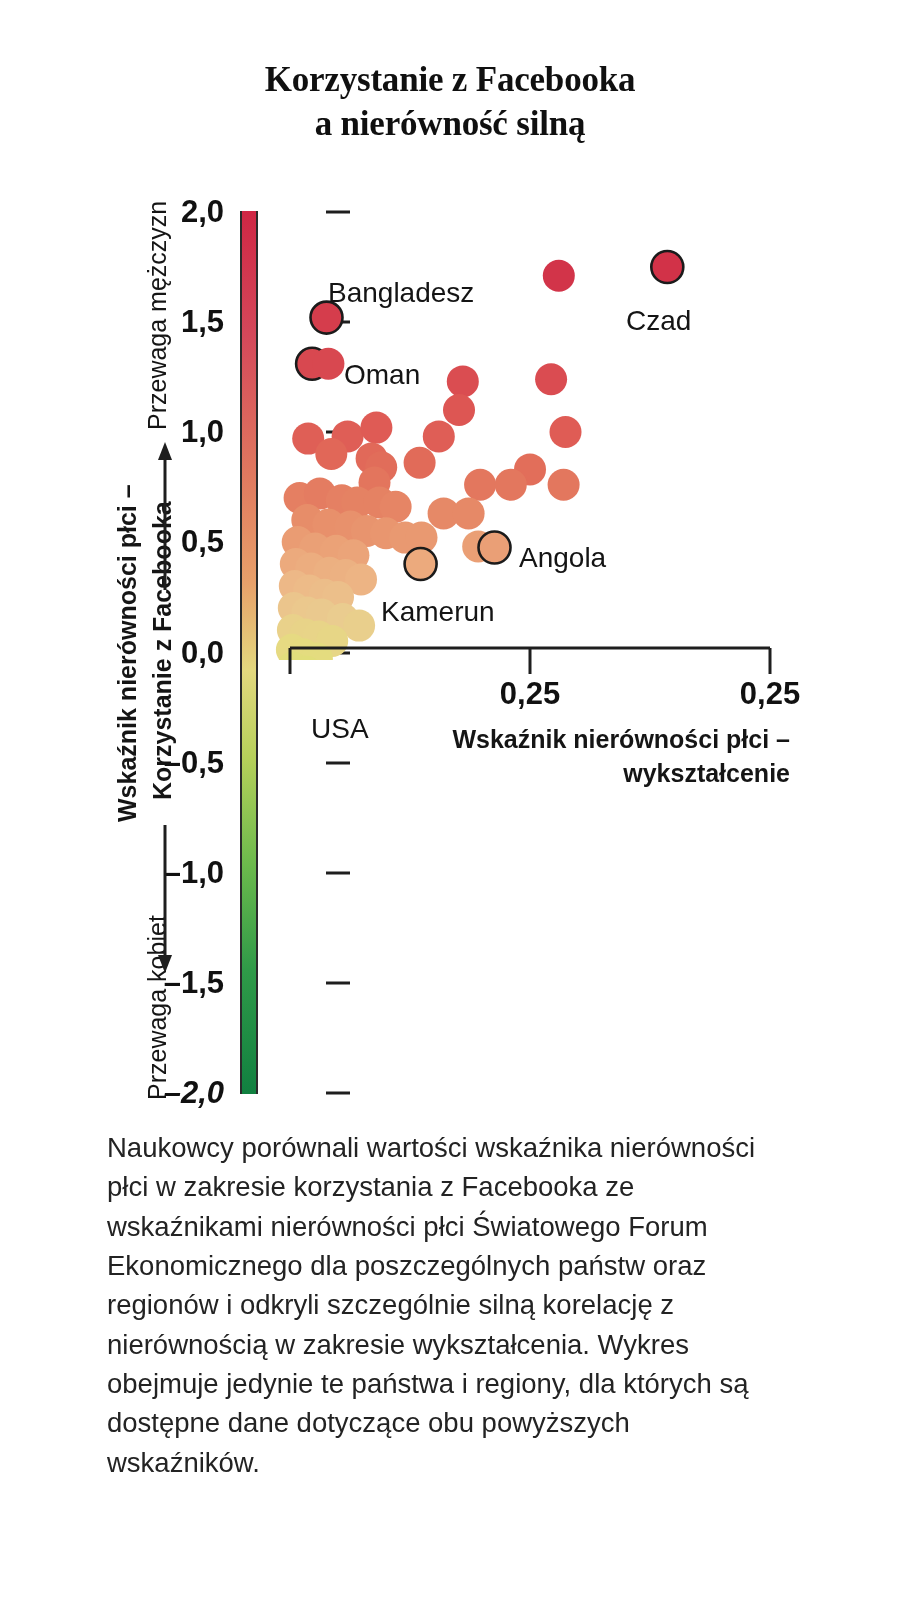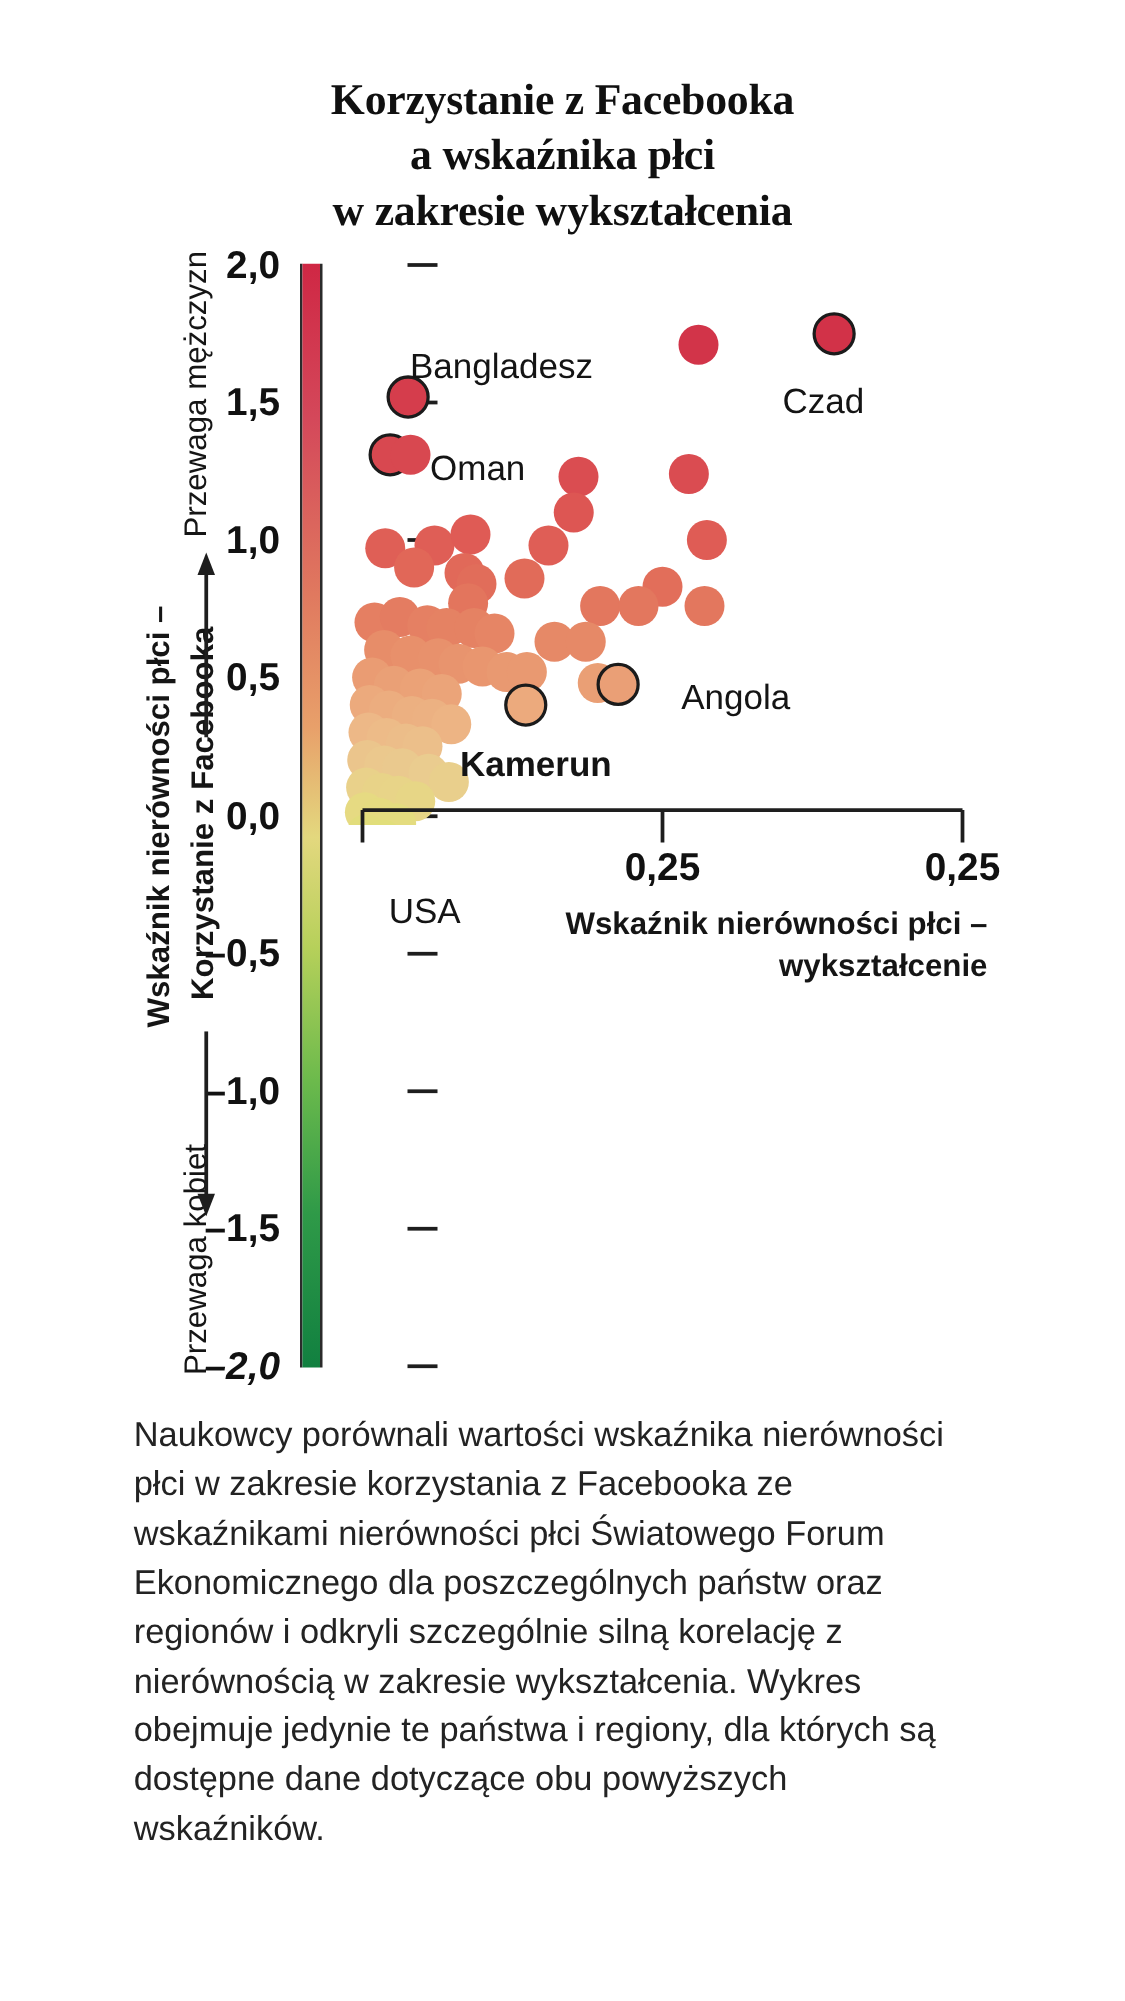--- a/index.html
+++ b/index.html
@@ -176,22 +176,21 @@
     color: #232323;
     font-weight: 400;
   }
   #caption p { margin: 0; }
 </style>
 </head>
 <body>
 
 <div id="chart-title">
   <span class="tline">Korzystanie z Facebooka</span>
-  <span class="tline">a wskaźnika płci</span>
-  <span class="tline">w zakresie wykształcenia</span>
+  <span class="tline">a nierówność silną</span>
 </div>
 
 <div id="figure">
 
   <div id="colorbar-wrap">
     <div id="colorbar" style="background: linear-gradient(rgb(207, 39, 68) 0%, rgb(212, 72, 90) 14%, rgb(224, 121, 95) 30%, rgb(232, 160, 106) 42%, rgb(227, 216, 126) 52%, rgb(182, 208, 90) 62%, rgb(108, 186, 76) 74%, rgb(47, 154, 72) 86%, rgb(17, 128, 64) 100%);"></div>
   </div>
 
   <div id="ytick-col">
       <div class="ytick" style="top: 212px;">2,0</div>
@@ -320,22 +319,22 @@
 
   <div id="xlabel">
     <span class="xline">Wskaźnik nierówności płci –</span>
     <span class="xline">wykształcenie</span>
   </div>
 
   <div id="annotation-layer">
       <div class="pt-label" style="left: 328px; top: 277px;">Bangladesz</div>
       <div class="pt-label" style="left: 626px; top: 305px;">Czad</div>
       <div class="pt-label" style="left: 344px; top: 359px; text-align: right;">Oman</div>
-      <div class="pt-label" style="left: 545px; top: 542px;">Angola</div>
-      <div class="pt-label" style="left: 368px; top: 596px; font-weight: bold;">Kamerun</div>
+      <div class="pt-label" style="left: 519px; top: 542px;">Angola</div>
+      <div class="pt-label" style="left: 381px; top: 596px;">Kamerun</div>
       <div class="pt-label" style="left: 311px; top: 713px;">USA</div>
     </div>
 
 </div>
 
 <div id="caption">
   <p>Naukowcy porównali wartości wskaźnika nierówności płci w zakresie korzystania z Facebooka ze wskaźnikami nierówności płci Światowego Forum Ekonomicznego dla poszczególnych państw oraz regionów i odkryli szczególnie silną korelację z nierównością w zakresie wykształcenia. Wykres obejmuje jedynie te państwa i regiony, dla których są dostępne dane dotyczące obu powyższych wskaźników.</p>
 </div>
 
 </body></html>

